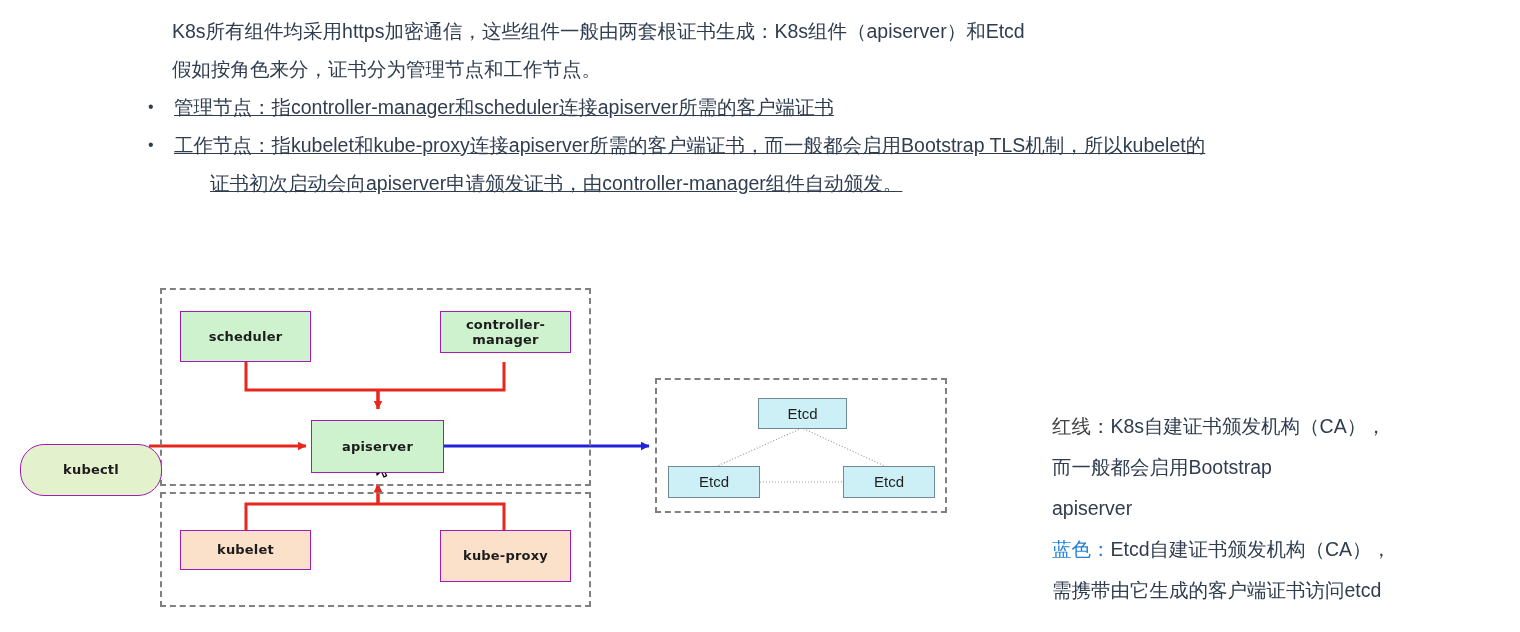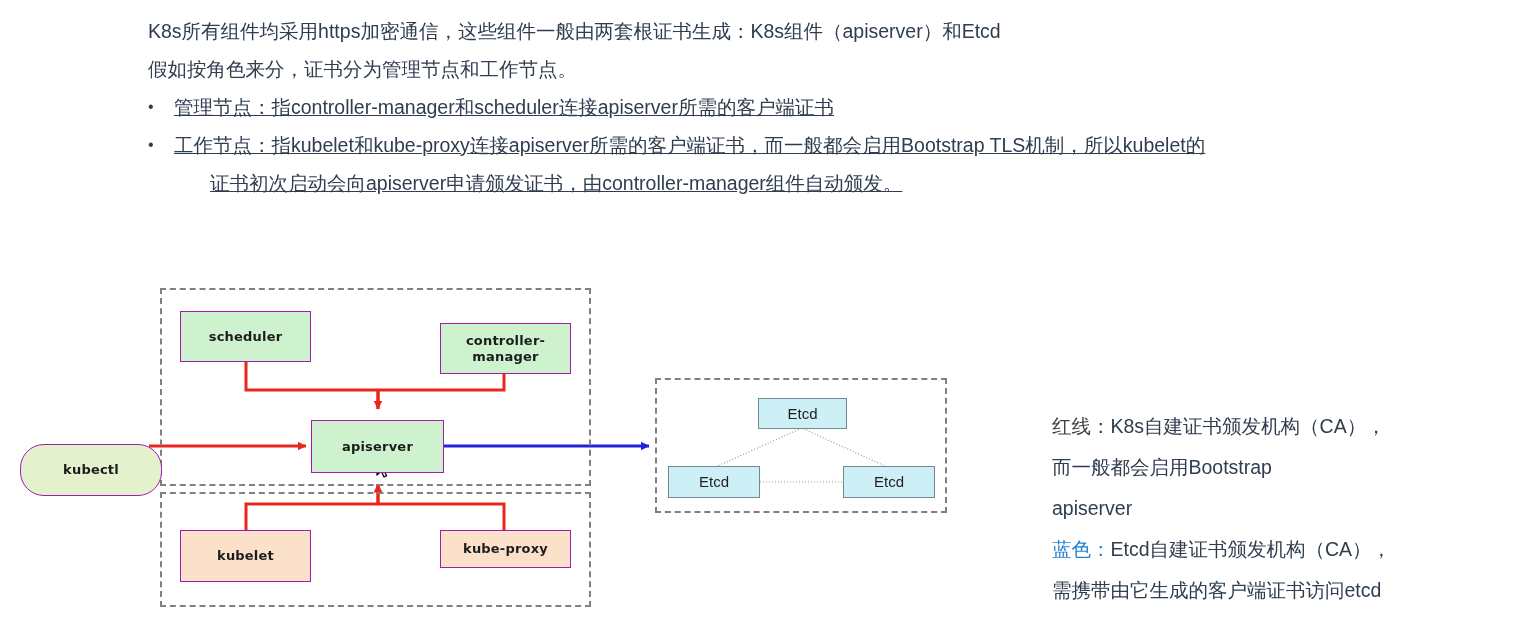--- a/index.html
+++ b/index.html
@@ -21,20 +21,21 @@
     position: absolute;
     left: 148px;
     top: 12px;
     width: 1340px;
   }
   .para {
     font-size: 19.5px;
     line-height: 38px;
     color: #2f3d4f;
     white-space: nowrap;
+    margin-left: 24px;
   }
   .bullet-row {
     display: flex;
     align-items: flex-start;
     font-size: 19.5px;
     line-height: 38px;
     color: #2f3d4f;
   }
   .bullet-dot {
     width: 26px;
@@ -177,30 +178,30 @@
 </svg>
 
 <div class="dashbox" style="left:160px; top:288px; width:431px; height:198px;"></div>
 <div class="dashbox" style="left:160px; top:492px; width:431px; height:115px;"></div>
 <div class="dashbox" style="left:655px; top:378px; width:292px; height:135px;"></div>
 
 <div class="node" style="left:20px; top:444px; width:142px; height:52px; background:#e4f1cd;border-radius:24px;">kubectl</div>
 
 <div class="node" style="left:180px; top:311px; width:131px; height:51px; background:#cdf2cd;">scheduler</div>
 
-<div class="node" style="left:440px; top:311px; width:131px; height:51px; background:#cdf2cd; flex-direction:column;margin-top:12px;">
+<div class="node" style="left:440px; top:311px; width:131px; height:42px; background:#cdf2cd; flex-direction:column;">
   <span>controller-</span>
   <span>manager</span>
 </div>
 
 <div class="node" style="left:311px; top:420px; width:133px; height:53px; background:#cdf2cd;">apiserver</div>
 
-<div class="node" style="left:180px; top:530px; width:131px; height:52px; background:#fbe1c9;">kubelet</div>
-
-<div class="node" style="left:440px; top:530px; width:131px; height:38px; background:#fbe1c9;">kube-proxy</div>
+<div class="node" style="left:180px; top:530px; width:131px; height:40px; background:#fbe1c9;">kubelet</div>
+
+<div class="node" style="left:440px; top:530px; width:131px; height:52px; background:#fbe1c9;">kube-proxy</div>
 
 <div class="node etcd" style="left:758px; top:398px; width:89px; height:31px; background:#cdeff6;">Etcd</div>
 
 <div class="node etcd" style="left:668px; top:466px; width:92px; height:32px; background:#cdeff6;">Etcd</div>
 
 <div class="node etcd" style="left:843px; top:466px; width:92px; height:32px; background:#cdeff6;">Etcd</div>
 
 <div id="legend">
   <div>
     <span class="lg-red">红线：</span><span>K8s自建证书颁发机构（CA），</span>

